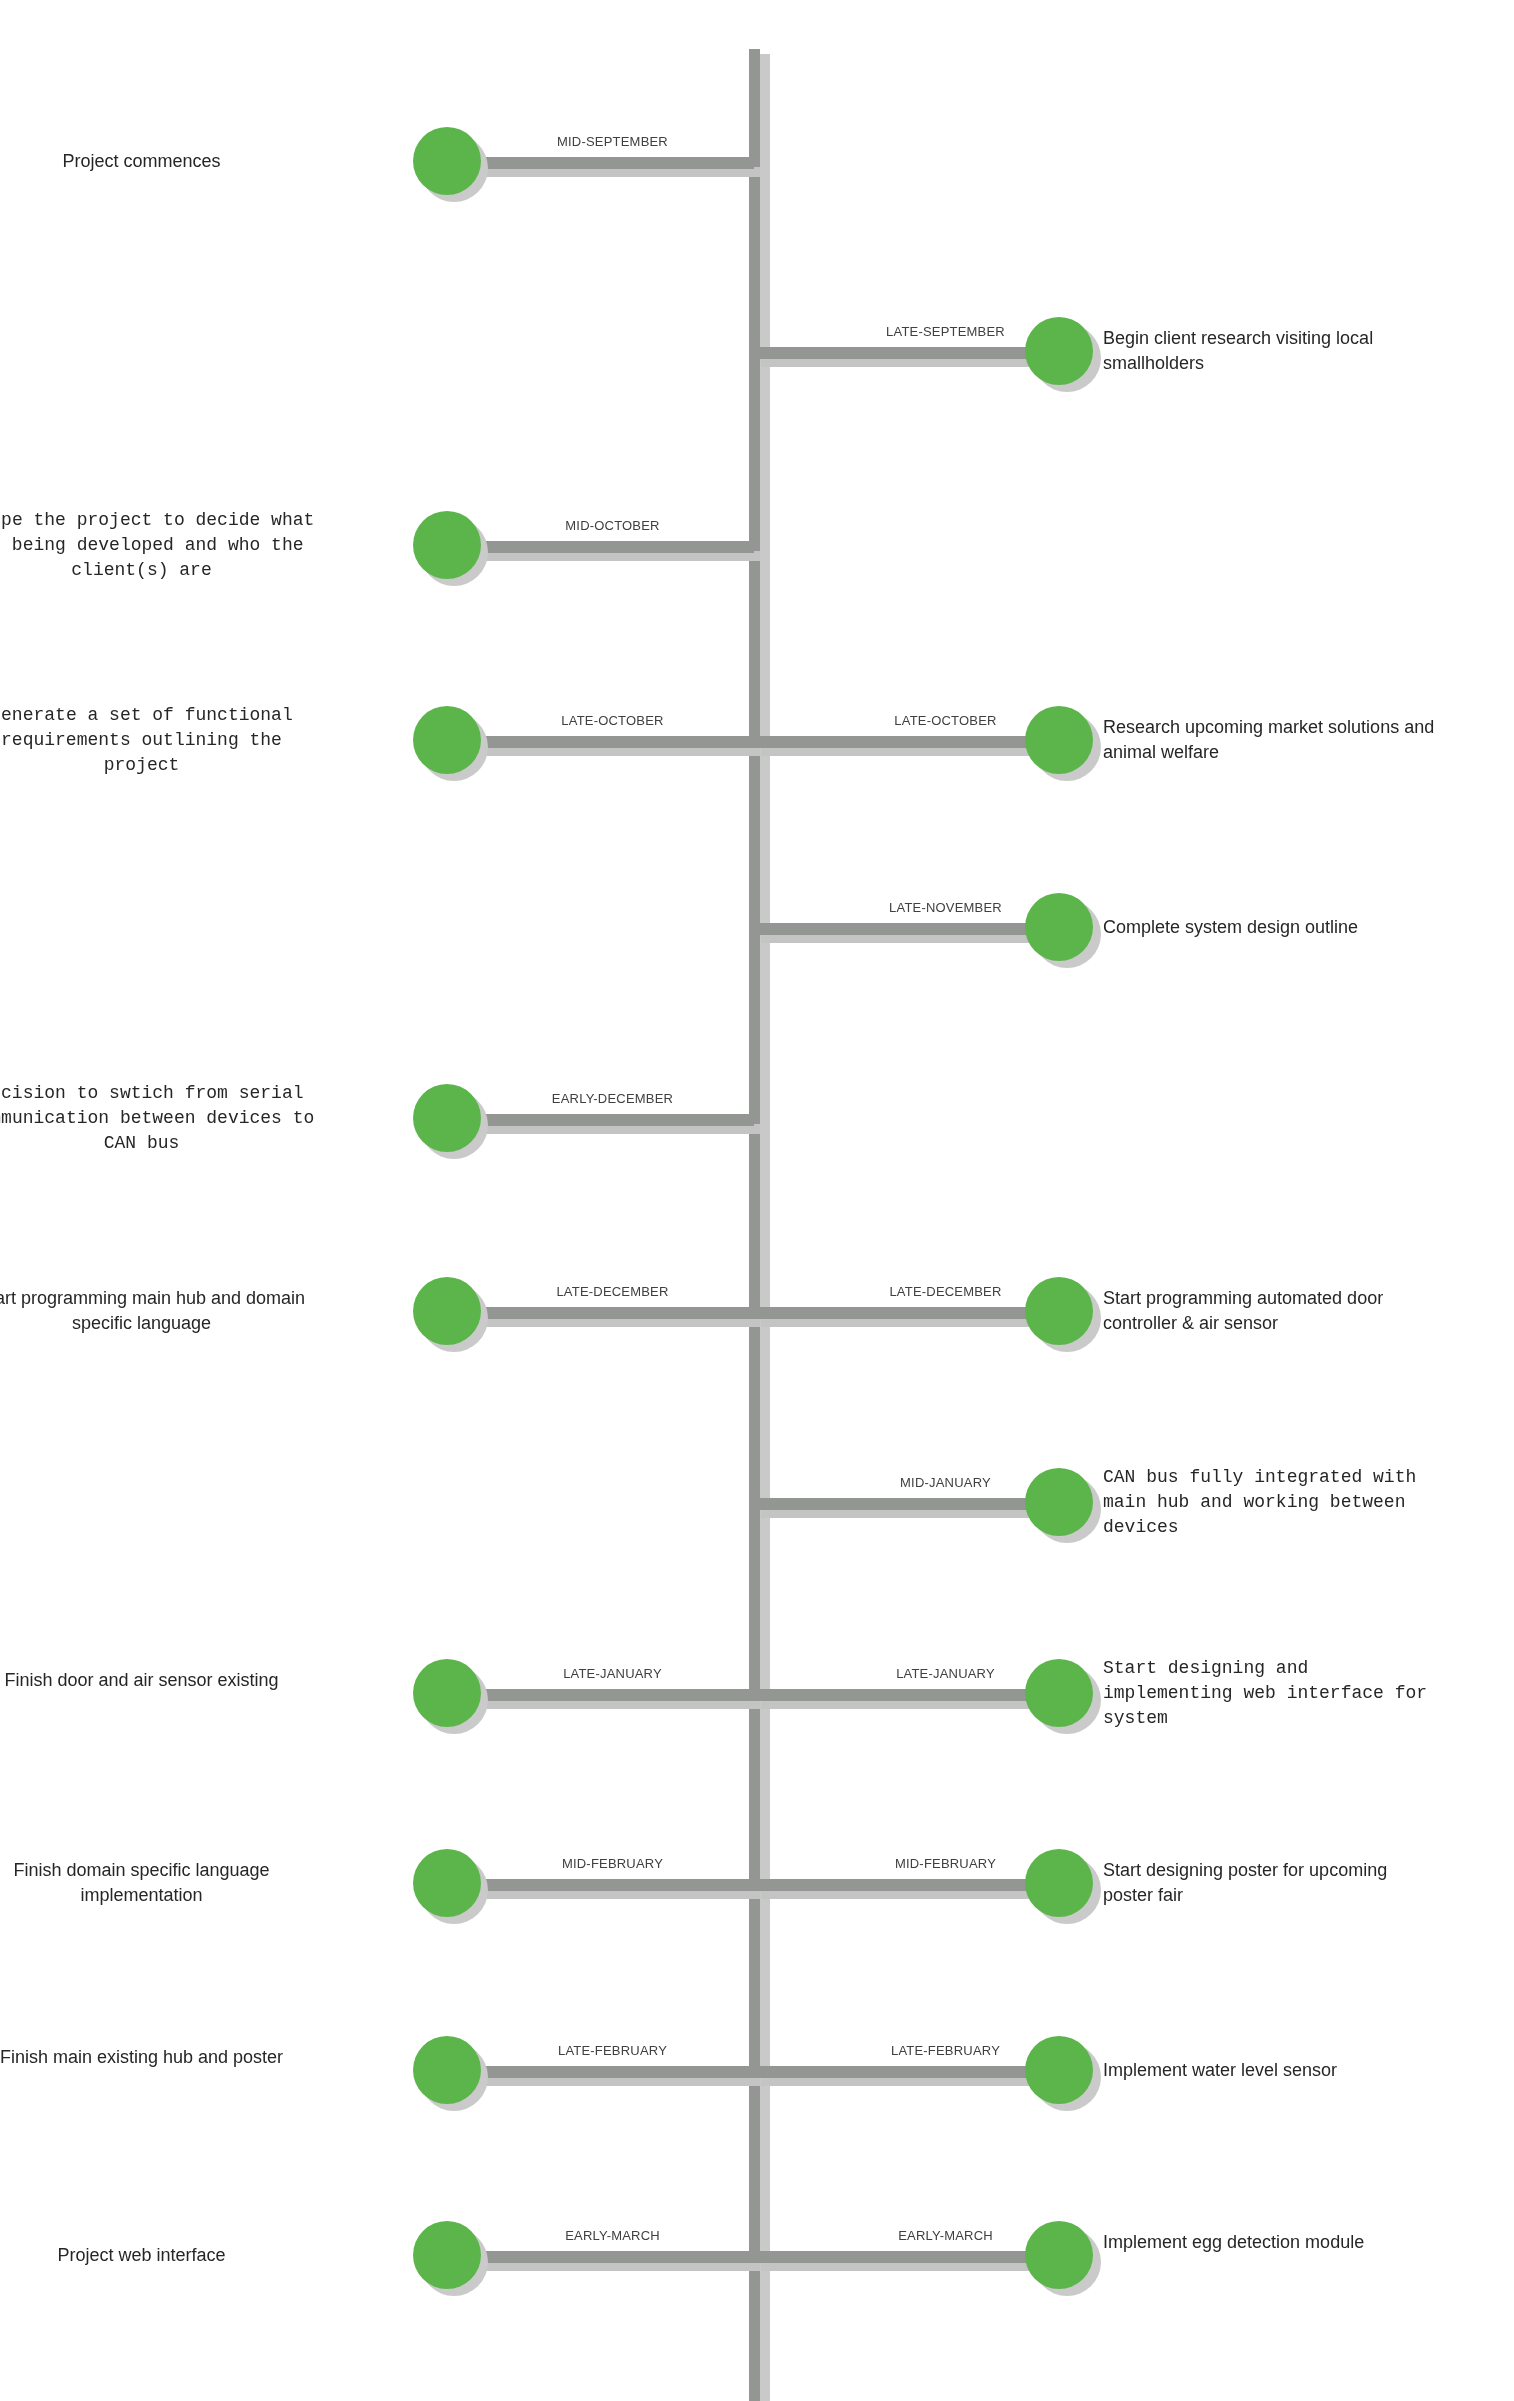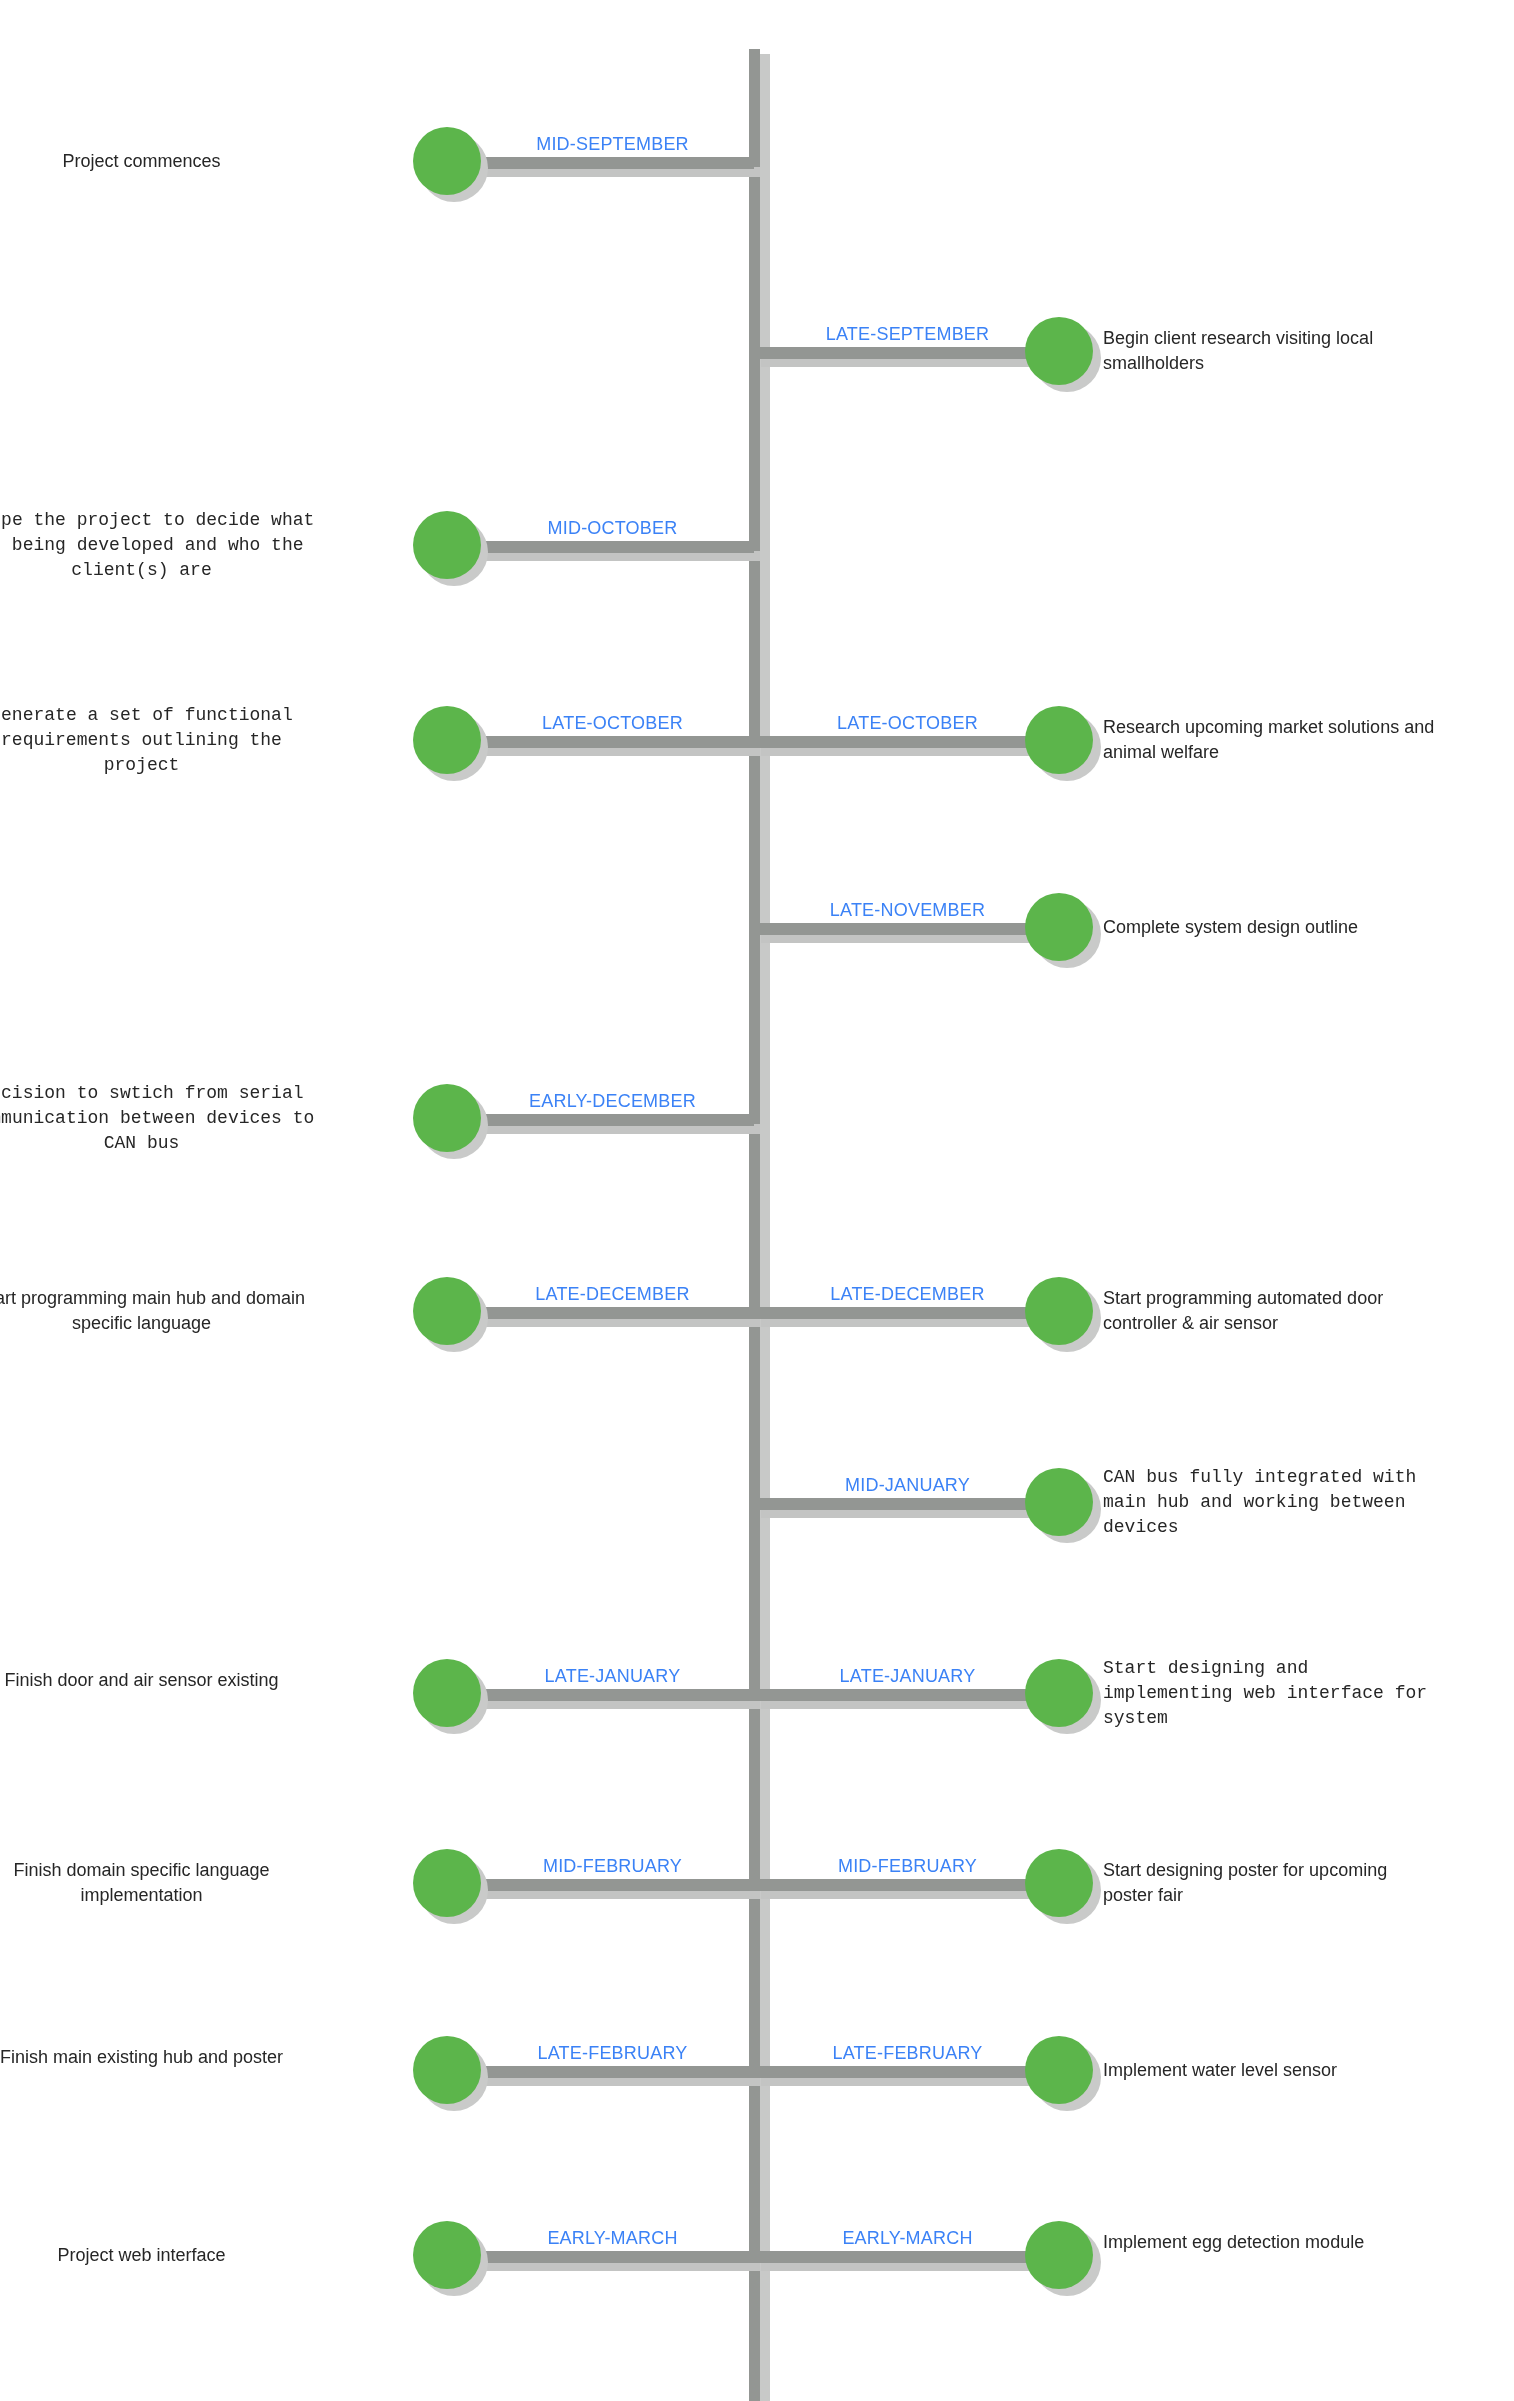--- a/index.html
+++ b/index.html
@@ -83,30 +83,30 @@
     top: -34px;
   }
   .node-left         { left: 413px; }
   .node-left.node-shadow  { left: 420px; }
   .node-right        { left: 1025px; }
   .node-right.node-shadow { left: 1033px; }
 
   
   .date {
     position: absolute;
-    font-size: 18px;
+    font-size: 13px;
     letter-spacing: 0.2px;
-    color: #3b82f6;
+    color: #404040;
     white-space: nowrap;
     text-align: center;
     top: -27px;
     font-family: "Liberation Sans", sans-serif;
   }
   .date-left  { left: 485px; width: 255px; }
-  .date-right { left: 773px; width: 269px; }
+  .date-right { left: 811px; width: 269px; }
 
   
   .label {
     position: absolute;
     font-size: 18px;
     line-height: 25px;
     color: #262626;
     font-family: "Liberation Sans", sans-serif;
   }
   .label-left {

